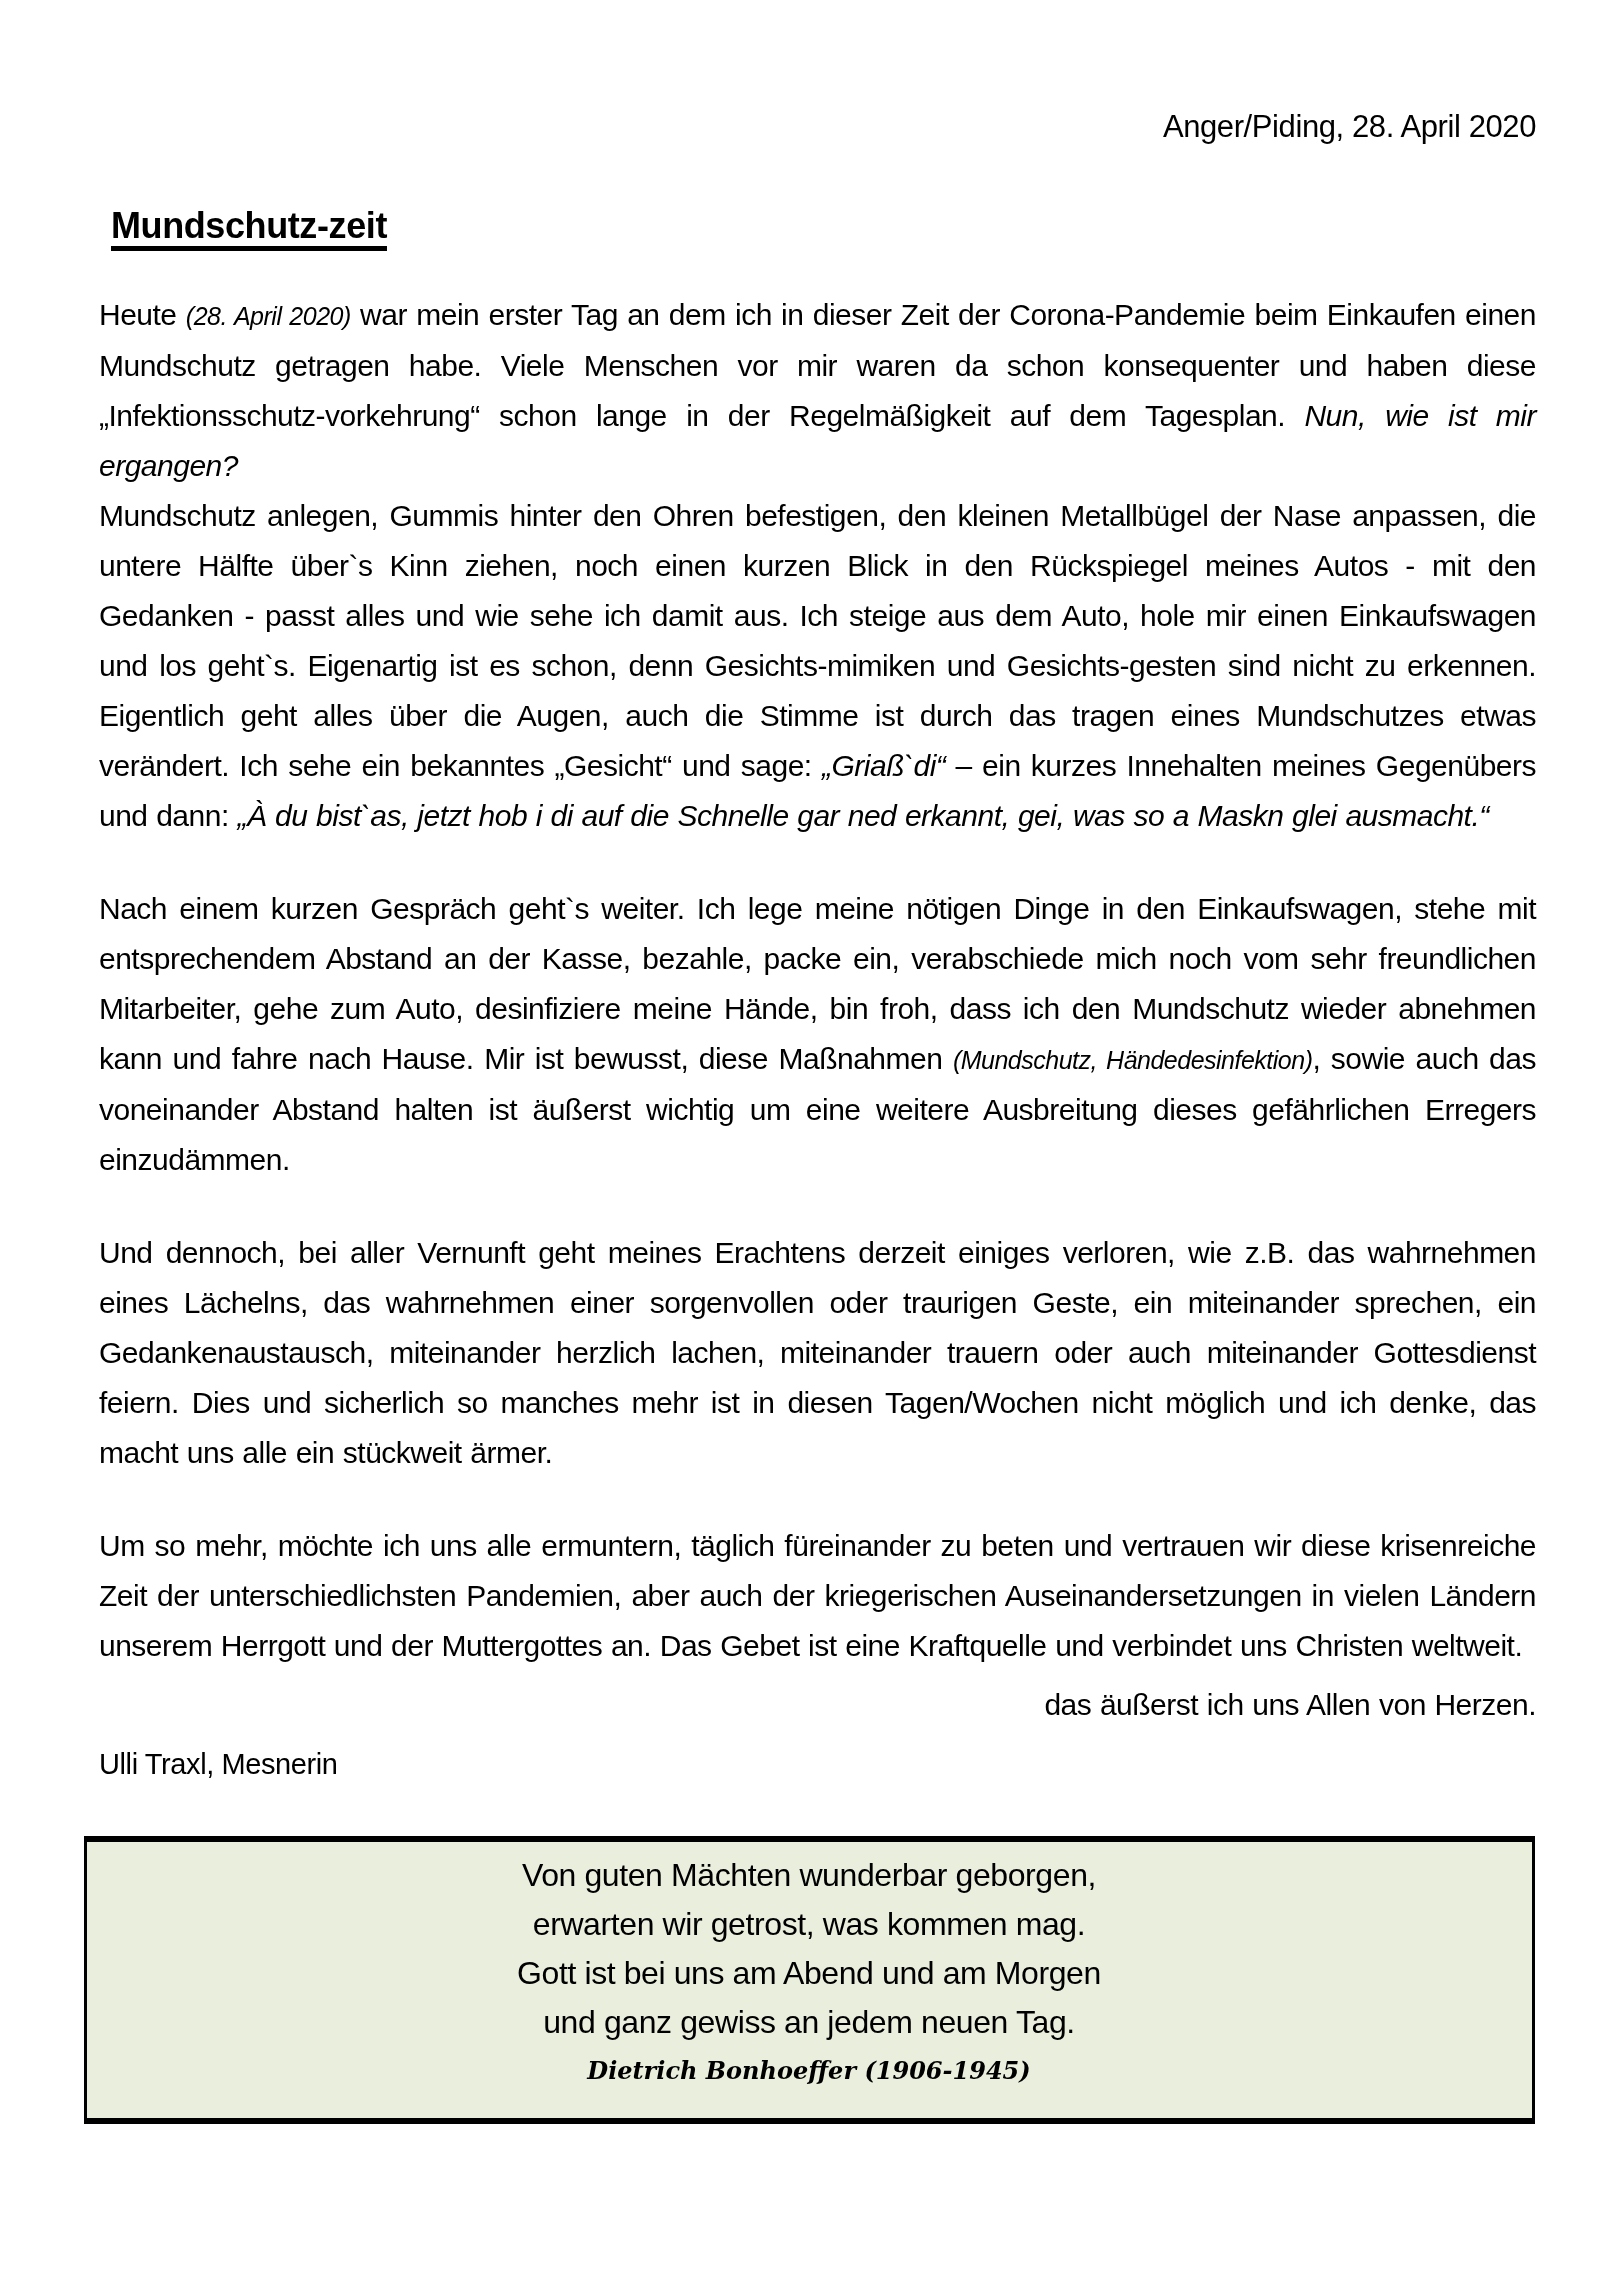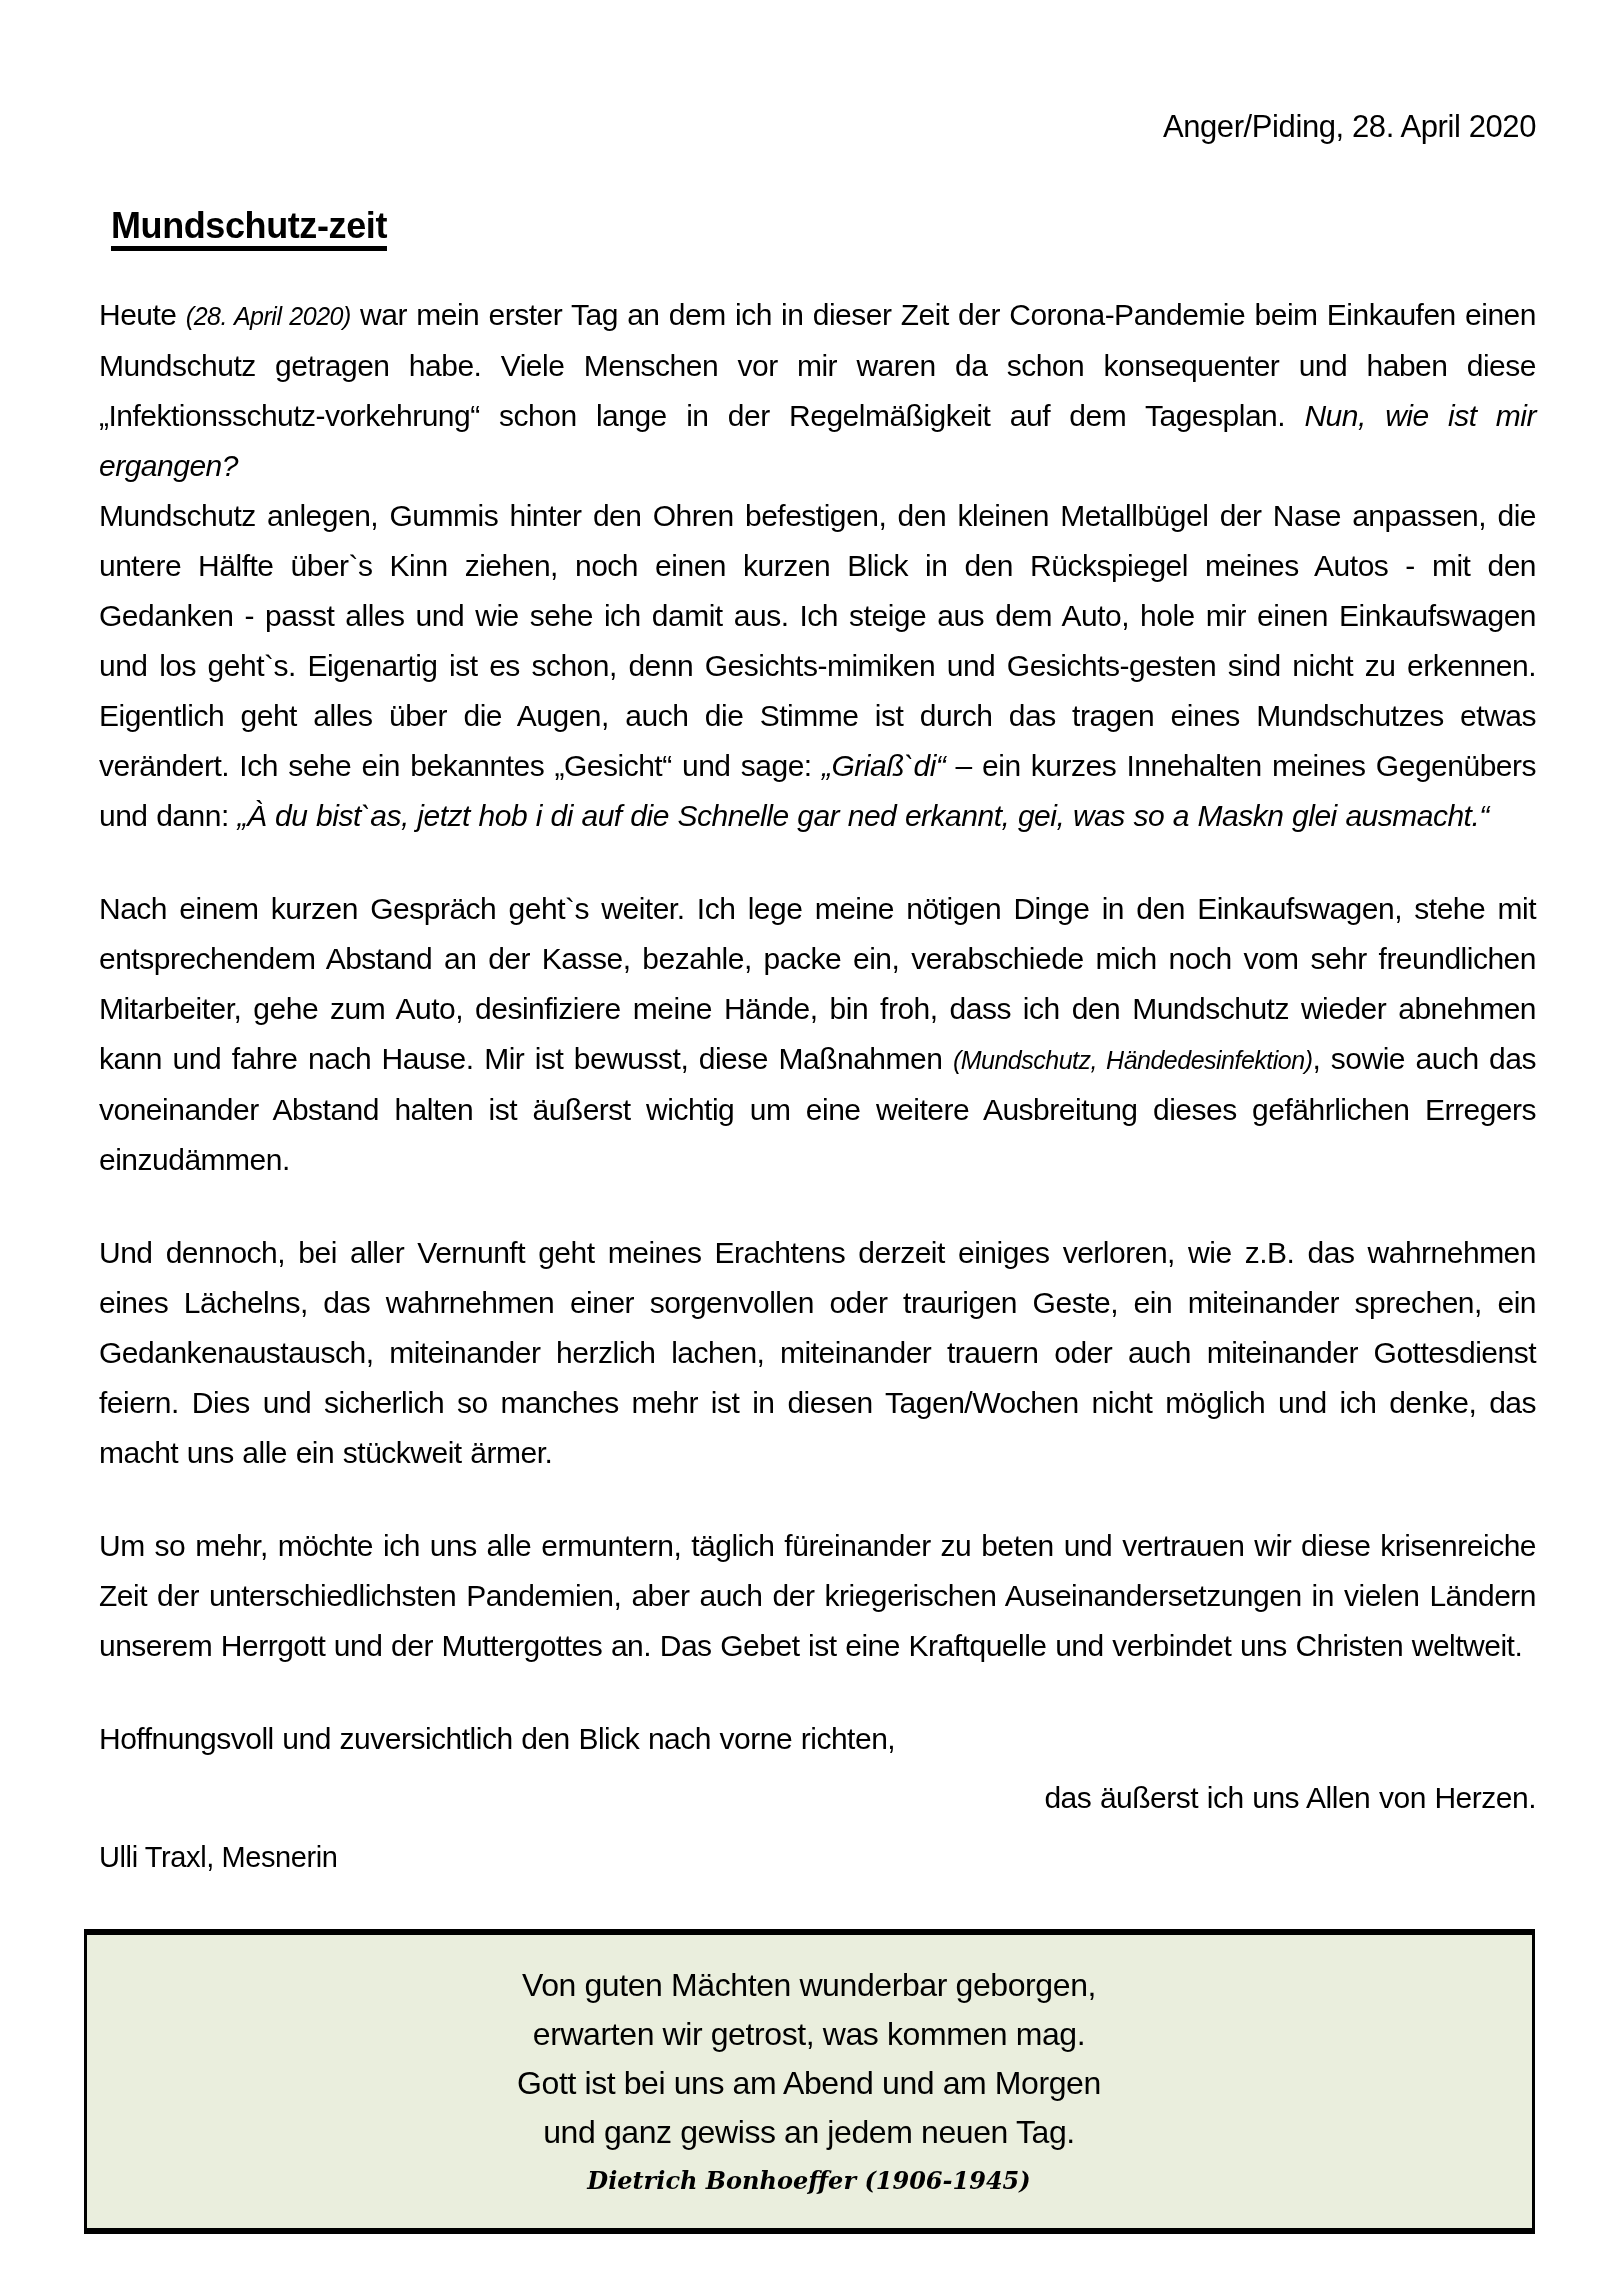--- a/index.html
+++ b/index.html
@@ -59,21 +59,21 @@
   }
   .quote-box {
     box-sizing: border-box;
     margin-top: 49px;
     width: 1451px;
     margin-left: -15.5px;
     background: #eaeedd;
     border: 3.1px solid #000000;
     border-top-width: 6.2px;
     border-bottom-width: 6.2px;
-    padding: 26px 31px 23px 31px;
+    padding: 9px 31px 23px 31px;
     text-align: center;
   }
   .q-line {
     font-size: 32px;
     line-height: 49px;
     letter-spacing: -0.4px;
   }
   .q-author {
     margin-top: 0;
     font-family: "DejaVu Serif", serif;
@@ -100,21 +100,20 @@
   <p class="body jf gap"><span>Heute </span><span class="sm">(28. April 2020)</span><span> war mein erster Tag an dem ich in dieser Zeit der Corona-Pandemie beim Einkaufen einen Mundschutz getragen habe. Viele Menschen vor mir waren da schon konsequenter und haben diese „Infektionsschutz-vorkehrung“ schon lange in der Regelmäßigkeit auf dem Tagesplan. </span><span class="it">Nun, wie ist mir ergangen?</span></p>
 
   <p class="body jf"><span>Mundschutz anlegen, Gummis hinter den Ohren befestigen, den kleinen Metallbügel der Nase anpassen, die untere Hälfte über`s Kinn ziehen, noch einen kurzen Blick in den Rückspiegel meines Autos - mit den Gedanken - passt alles und wie sehe ich damit aus. Ich steige aus dem Auto, hole mir einen Einkaufswagen und los geht`s. Eigenartig ist es schon, denn Gesichts-mimiken und Gesichts-gesten sind nicht zu erkennen. Eigentlich geht alles über die Augen, auch die Stimme ist durch das tragen eines Mundschutzes etwas verändert. Ich sehe ein bekanntes „Gesicht“ und sage: </span><span class="it">„Griaß`di“</span><span> – ein kurzes Innehalten meines Gegenübers und dann: </span><span class="it">„À du bist`as, jetzt hob i di auf die Schnelle gar ned erkannt, gei, was so a Maskn glei ausmacht.“</span></p>
 
   <p class="body jf gap"><span>Nach einem kurzen Gespräch geht`s weiter. Ich lege meine nötigen Dinge in den Einkaufswagen, stehe mit entsprechendem Abstand an der Kasse, bezahle, packe ein, verabschiede mich noch vom sehr freundlichen Mitarbeiter, gehe zum Auto, desinfiziere meine Hände, bin froh, dass ich den Mundschutz wieder abnehmen kann und fahre nach Hause. Mir ist bewusst, diese Maßnahmen </span><span class="sm">(Mundschutz, Händedesinfektion)</span><span>, sowie auch das voneinander Abstand halten ist äußerst wichtig um eine weitere Ausbreitung dieses gefährlichen Erregers einzudämmen.</span></p>
 
   <p class="body jf gap">Und dennoch, bei aller Vernunft geht meines Erachtens derzeit einiges verloren, wie z.B. das wahrnehmen eines Lächelns, das wahrnehmen einer sorgenvollen oder traurigen Geste, ein miteinander sprechen, ein Gedankenaustausch, miteinander herzlich lachen, miteinander trauern oder auch miteinander Gottesdienst feiern. Dies und sicherlich so manches mehr ist in diesen Tagen/Wochen nicht möglich und ich denke, das macht uns alle ein stückweit ärmer.</p>
 
   <p class="body jf gap">Um so mehr, möchte ich uns alle ermuntern, täglich füreinander zu beten und vertrauen wir diese krisenreiche Zeit der unterschiedlichsten Pandemien, aber auch der kriegerischen Auseinandersetzungen in vielen Ländern unserem Herrgott und der Muttergottes an. Das Gebet ist eine Kraftquelle und verbindet uns Christen weltweit.</p>
 
-  <p class="body gap">Hoffnungsvoll und zuversichtlich den Blick nach vorne richten,</p>
 
   <p class="body right gap-sm">das äußerst ich uns Allen von Herzen.</p>
 
   <p class="signature">Ulli Traxl, Mesnerin</p>
 
   <div class="quote-box">
     <div class="q-line">Von guten Mächten wunderbar geborgen,</div>
     <div class="q-line">erwarten wir getrost, was kommen mag.</div>
     <div class="q-line">Gott ist bei uns am Abend und am Morgen</div>
     <div class="q-line">und ganz gewiss an jedem neuen Tag.</div>

